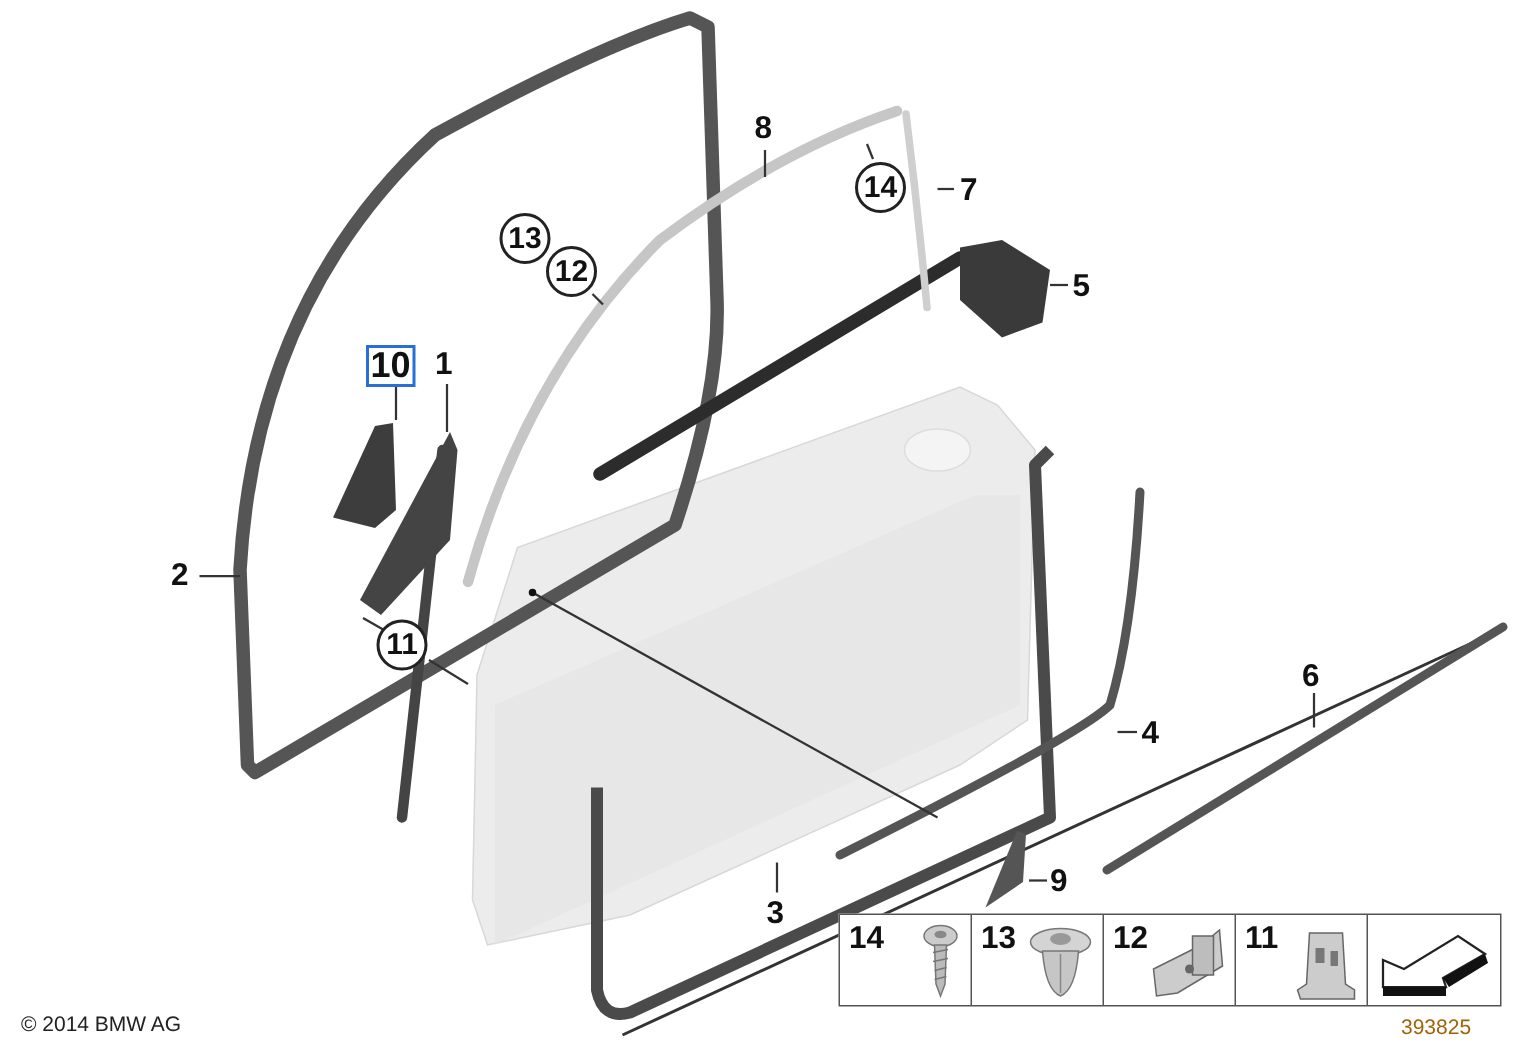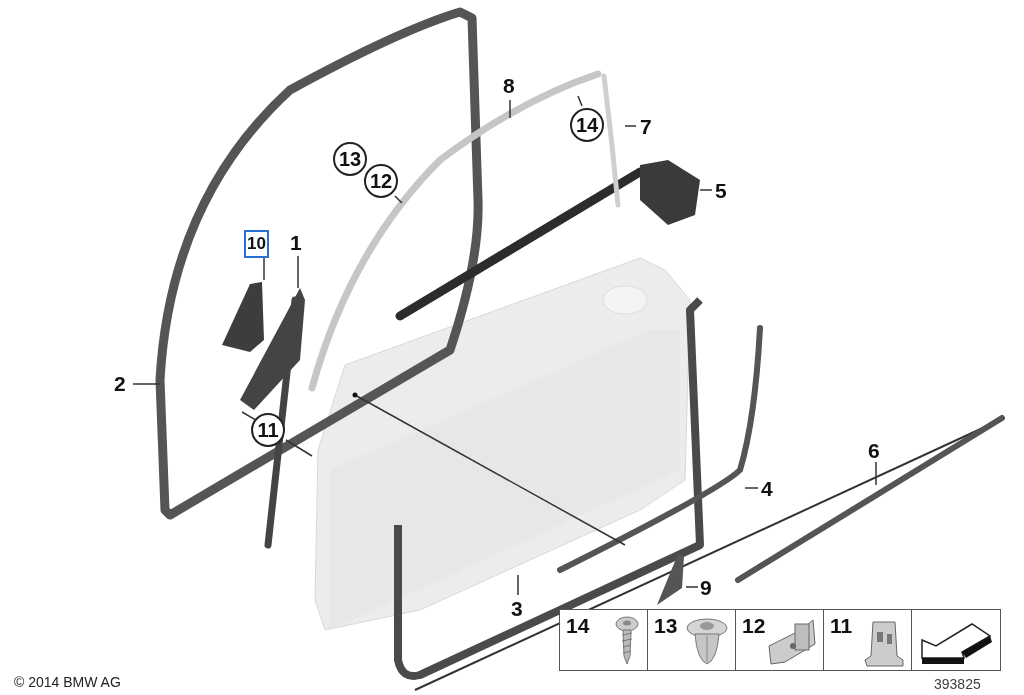--- a/index.html
+++ b/index.html
@@ -1,27 +1,27 @@
 <!DOCTYPE html>
 <html><head>
   <meta charset="utf-8">
   <style>
     html, body { margin: 0; padding: 0; background: #ffffff; }
     body { width: 1024px; height: 695px; position: relative; overflow: hidden; font-family: "Liberation Sans", sans-serif; }
     #diagram { position: absolute; left: 0; top: 0; width: 1024px; height: 695px; }
     .callout { position: absolute; font-family: "Liberation Sans", sans-serif; font-weight: bold; font-size: 21px; color: #111; line-height: 1; }
     .circled { position: absolute; width: 34px; height: 34px; border: 2px solid #222; border-radius: 50%; background: #fff; font-weight: bold; font-size: 20px; color: #111; display: flex; align-items: center; justify-content: center; box-sizing: border-box; font-family: "Liberation Sans", sans-serif; }
-    .boxed { position: absolute; border: 2px solid #2a6fd6; padding: 0 1px; font-weight: bold; font-size: 17px; color: #111; line-height: 24px; font-family: "Liberation Sans", sans-serif; }
+    .boxed { position: absolute; border: 2px solid #2a6fd6; padding: 0 1px; font-weight: bold; font-size: 24px; color: #111; line-height: 24px; font-family: "Liberation Sans", sans-serif; }
     .legend { position: absolute; left: 559px; top: 609px; height: 60px; display: flex; border: 1px solid #555; background: #fff; }
     .legend-cell { position: relative; width: 88px; height: 60px; border-right: 1px solid #555; box-sizing: border-box; }
     .legend-cell:last-child { border-right: none; width: 88px; }
     .legend-num { position: absolute; left: 6px; top: 4px; font-weight: bold; font-size: 21px; color: #111; font-family: "Liberation Sans", sans-serif; }
     .legend-icon { position: absolute; right: 6px; top: 6px; }
     .copyright { position: absolute; left: 14px; top: 674px; font-size: 14px; font-weight: normal; color: #222; font-family: "Liberation Sans", sans-serif; }
-    .diagram-id { position: absolute; left: 934px; top: 676px; font-size: 14px; color: #404040; font-family: "Liberation Sans", sans-serif; }
+    .diagram-id { position: absolute; left: 934px; top: 676px; font-size: 14px; color: #a16207; font-family: "Liberation Sans", sans-serif; }
   </style>
 </head>
 <body>
 
 <svg id="diagram" viewBox="0 0 1024 695" xmlns="http://www.w3.org/2000/svg">
 
   <g>
     <path d="M318 450 L345 365 L640 258 L665 270 L690 300 L685 480 L640 510 L420 610 L325 630 L315 600 Z" fill="#ececec" stroke="#d8d8d8" stroke-width="1"></path>
     <path d="M330 470 L650 330 L680 330 L680 470 L330 630 Z" fill="#e4e4e4" opacity="0.6"></path>
     <ellipse cx="625" cy="300" rx="22" ry="14" fill="#f4f4f4" stroke="#ddd"></ellipse>

